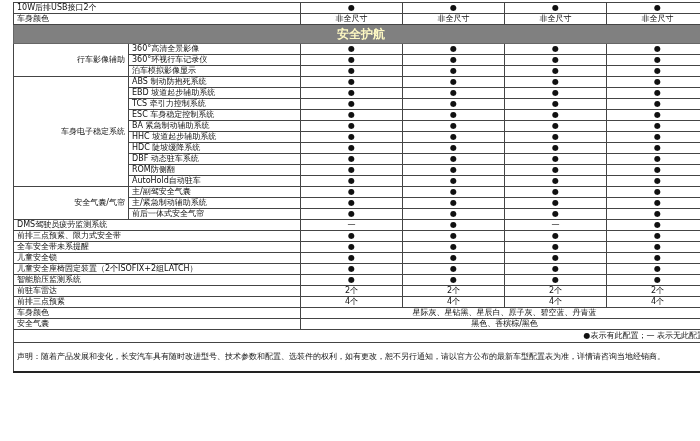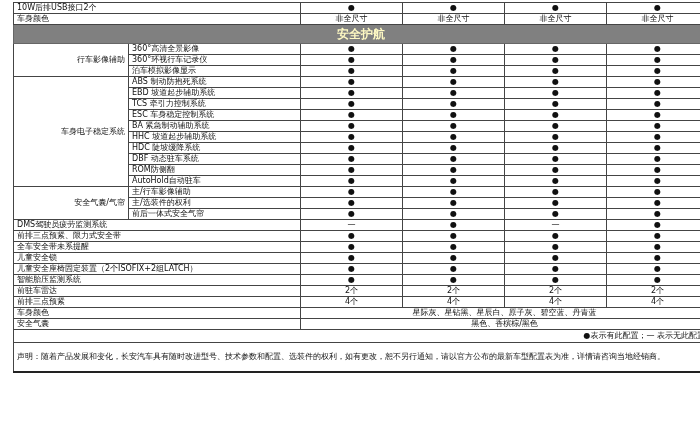--- a/index.html
+++ b/index.html
@@ -130,28 +130,28 @@
       </tr>
       <tr>
         <td>AutoHold自动驻车</td>
         <td class="v">●</td>
         <td class="v">●</td>
         <td class="v">●</td>
         <td class="v">●</td>
       </tr>
       <tr>
         <td class="cat" rowspan="3">安全气囊/气帘</td>
-        <td>主/行车影像辅助</td>
-        <td class="v">●</td>
-        <td class="v">●</td>
-        <td class="v">●</td>
-        <td class="v">●</td>
-      </tr>
-      <tr>
-        <td>主/选装件的权利</td>
+        <td>主/副驾安全气囊</td>
+        <td class="v">●</td>
+        <td class="v">●</td>
+        <td class="v">●</td>
+        <td class="v">●</td>
+      </tr>
+      <tr>
+        <td>主/紧急制动辅助系统</td>
         <td class="v">●</td>
         <td class="v">●</td>
         <td class="v">●</td>
         <td class="v">●</td>
       </tr>
       <tr>
         <td>前后一体式安全气帘</td>
         <td class="v">●</td>
         <td class="v">●</td>
         <td class="v">●</td>

